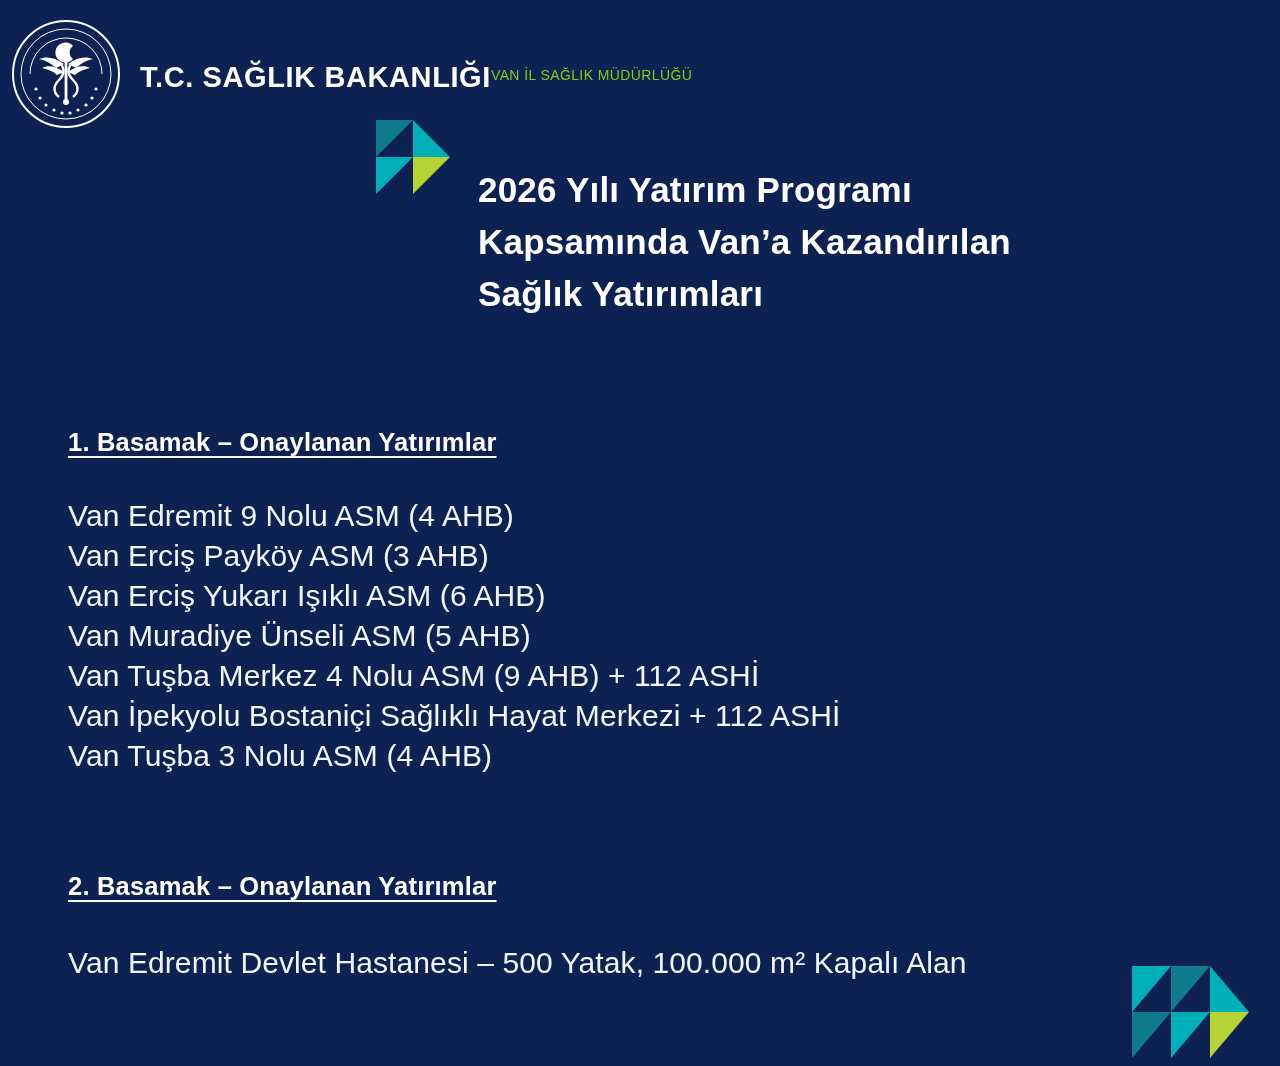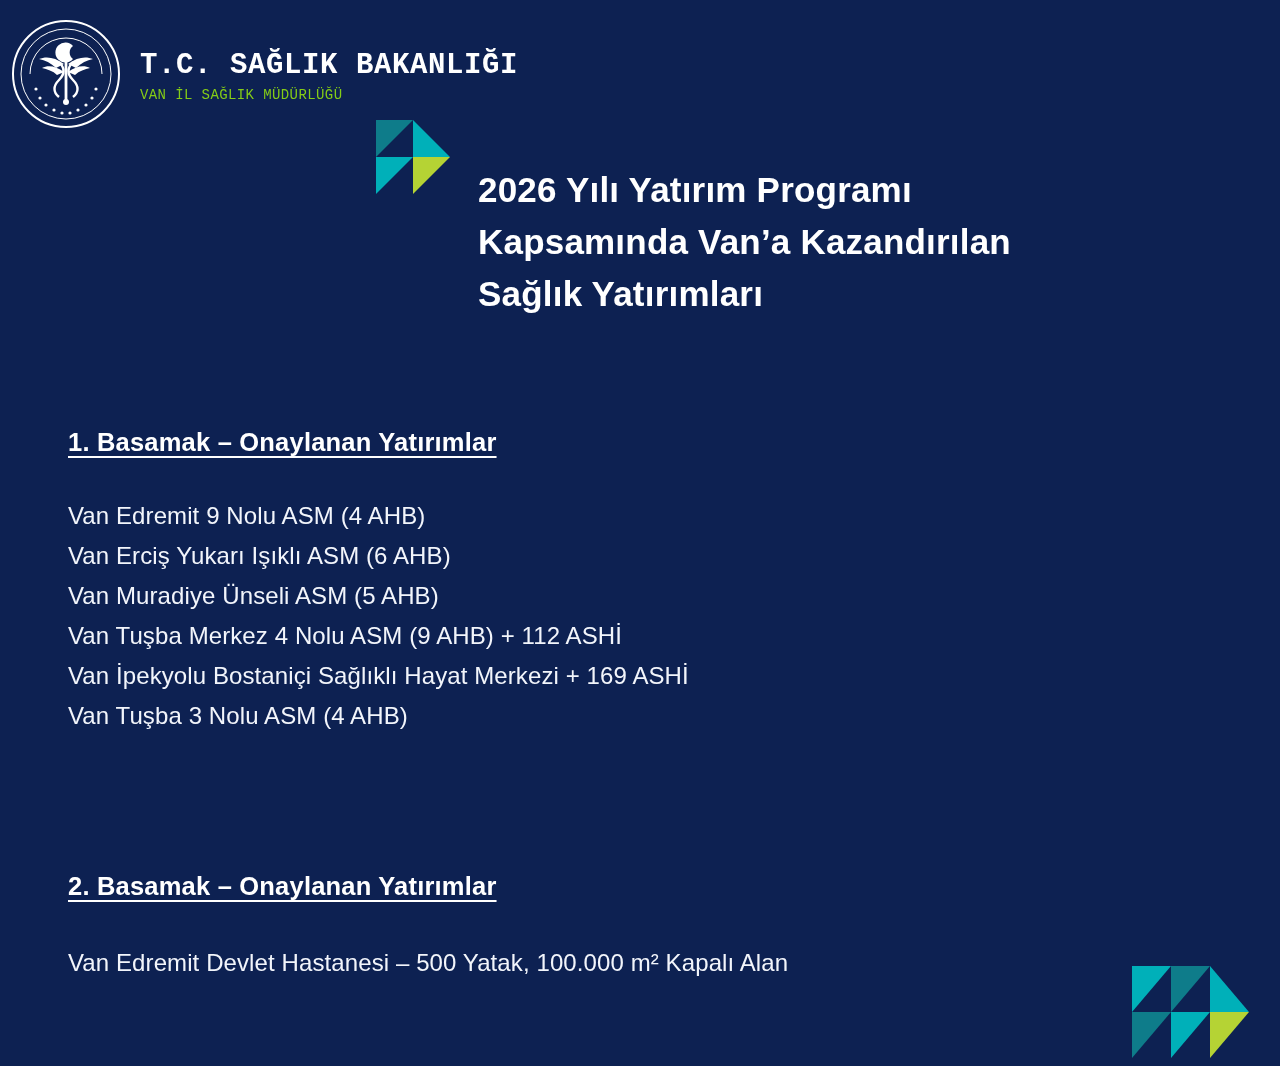--- a/index.html
+++ b/index.html
@@ -34,24 +34,23 @@
   .emblem {
     width: 112px;
     height: 112px;
     flex: 0 0 112px;
     position: relative;
   }
   .emblem svg { display: block; }
 
   .ministry-text {
     display: flex;
-    flex-direction: column;
+    flex-direction: row;
     justify-content: flex-start;
     padding-top: 6px;
-    font-family: Liberation Mono, monospace;
   }
   .ministry-title {
     font-size: 29px;
     font-weight: bold;
     letter-spacing: 0.6px;
     color: #ffffff;
     line-height: 1.05;
     white-space: nowrap;
   }
   .ministry-sub {
@@ -104,21 +103,21 @@
     letter-spacing: 0.2px;
     margin: 0 0 12px 0;
   }
 
   .item-list {
     list-style: none;
     margin: 0;
     padding: 0;
   }
   .item-list li {
-    font-size: 24px;
+    font-size: 30px;
     line-height: 40px;
     color: #f2f5fb;
     letter-spacing: 0.1px;
     white-space: nowrap;
   }
   .section-1 .item-list { margin-top: 39px; }
   .section-2 .item-list { margin-top: 42px; }
 
   
   .corner-mark {
@@ -186,24 +185,25 @@
       <polygon points="0,0 37,0 37,37" fill="#14a5b8" opacity="0"></polygon>
     </svg>
   </div>
 
   <h1 class="slide-title">2026 Yılı Yatırım Programı Kapsamında Van’a Kazandırılan Sağlık Yatırımları</h1>
 
   <div class="section section-1">
     <div class="section-heading">1. Basamak – Onaylanan Yatırımlar</div>
     <ul class="item-list">
       <li>Van Edremit 9 Nolu ASM (4 AHB)</li>
+      <li>Van Erciş Payköy ASM (3 AHB)</li>
       <li>Van Erciş Yukarı Işıklı ASM (6 AHB)</li>
       <li>Van Muradiye Ünseli ASM (5 AHB)</li>
       <li>Van Tuşba Merkez 4 Nolu ASM (9 AHB) + 112 ASHİ</li>
-      <li>Van İpekyolu Bostaniçi Sağlıklı Hayat Merkezi + 169 ASHİ</li>
+      <li>Van İpekyolu Bostaniçi Sağlıklı Hayat Merkezi + 112 ASHİ</li>
       <li>Van Tuşba 3 Nolu ASM (4 AHB)</li>
     </ul>
   </div>
 
   <div class="section section-2">
     <div class="section-heading">2. Basamak – Onaylanan Yatırımlar</div>
     <ul class="item-list">
       <li>Van Edremit Devlet Hastanesi – 500 Yatak, 100.000 m² Kapalı Alan</li>
     </ul>
   </div>

